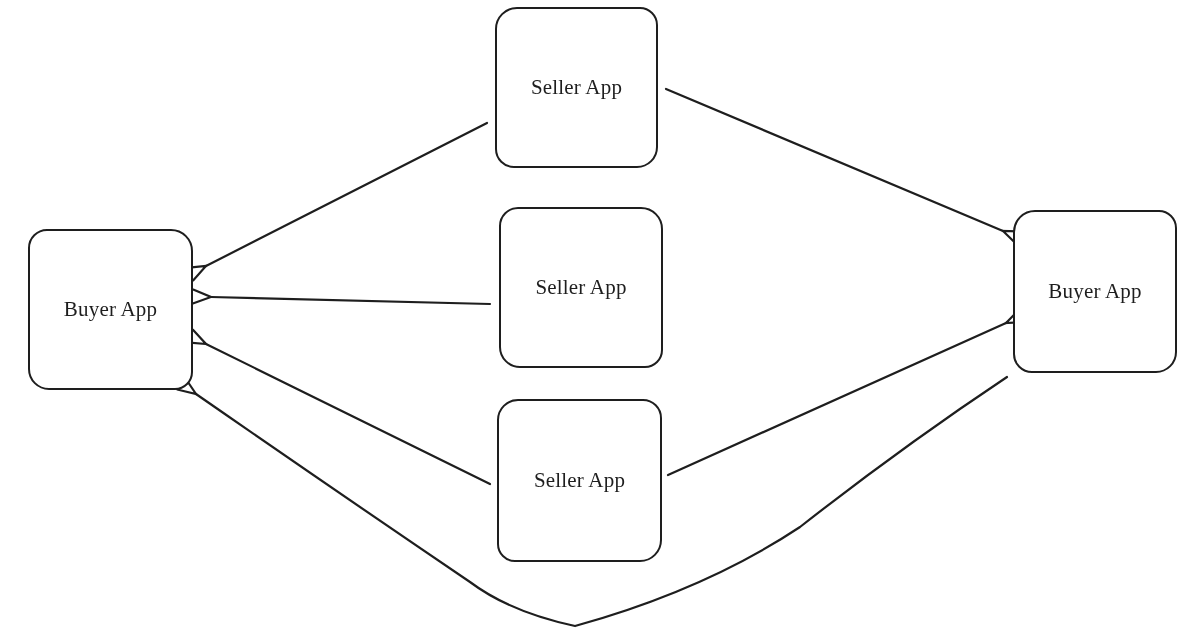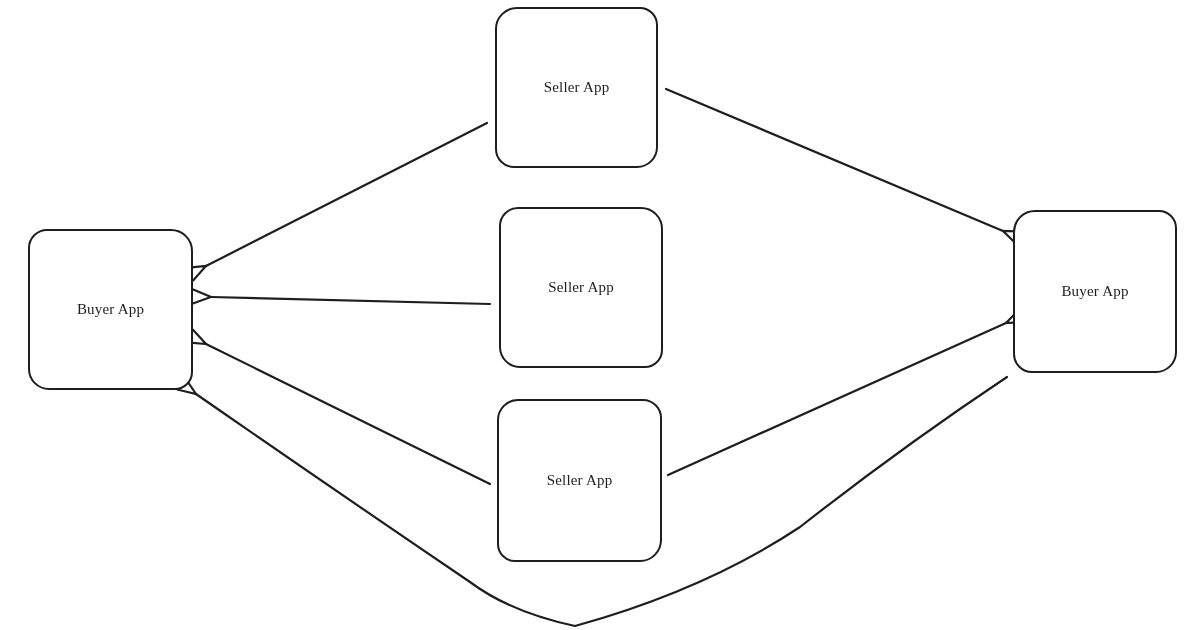--- a/index.html
+++ b/index.html
@@ -36,21 +36,21 @@
     border: 2px solid var(--stroke);
     display: flex;
     align-items: center;
     justify-content: center;
   }
   
   .node.r1 { border-radius: 22px 18px 21px 19px; }
   .node.r2 { border-radius: 19px 22px 18px 21px; }
   .node.r3 { border-radius: 21px 19px 22px 18px; }
   .node-label {
-    font-size: 15px;
+    font-size: 21px;
     color: var(--text);
     white-space: nowrap;
     letter-spacing: 0.2px;
   }
 </style>
 </head>
 <body>
 
 <div class="canvas">
 

